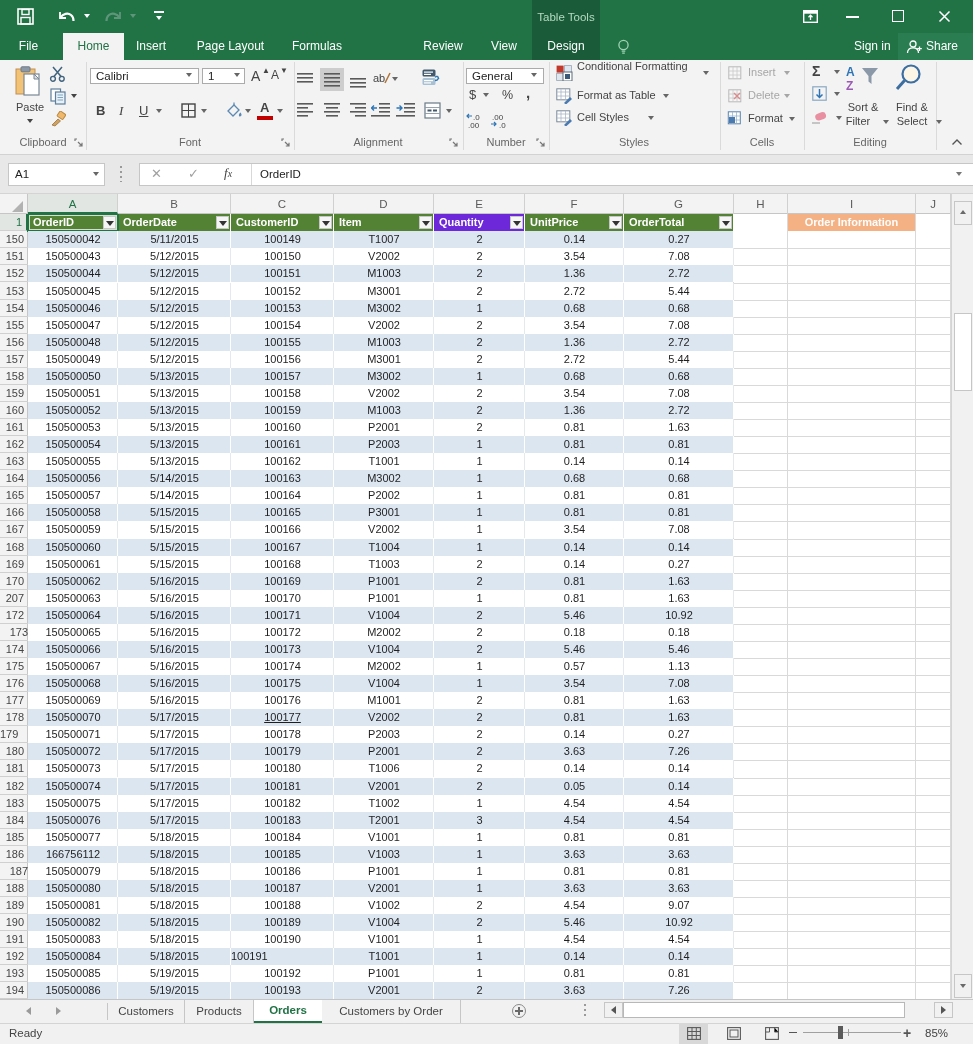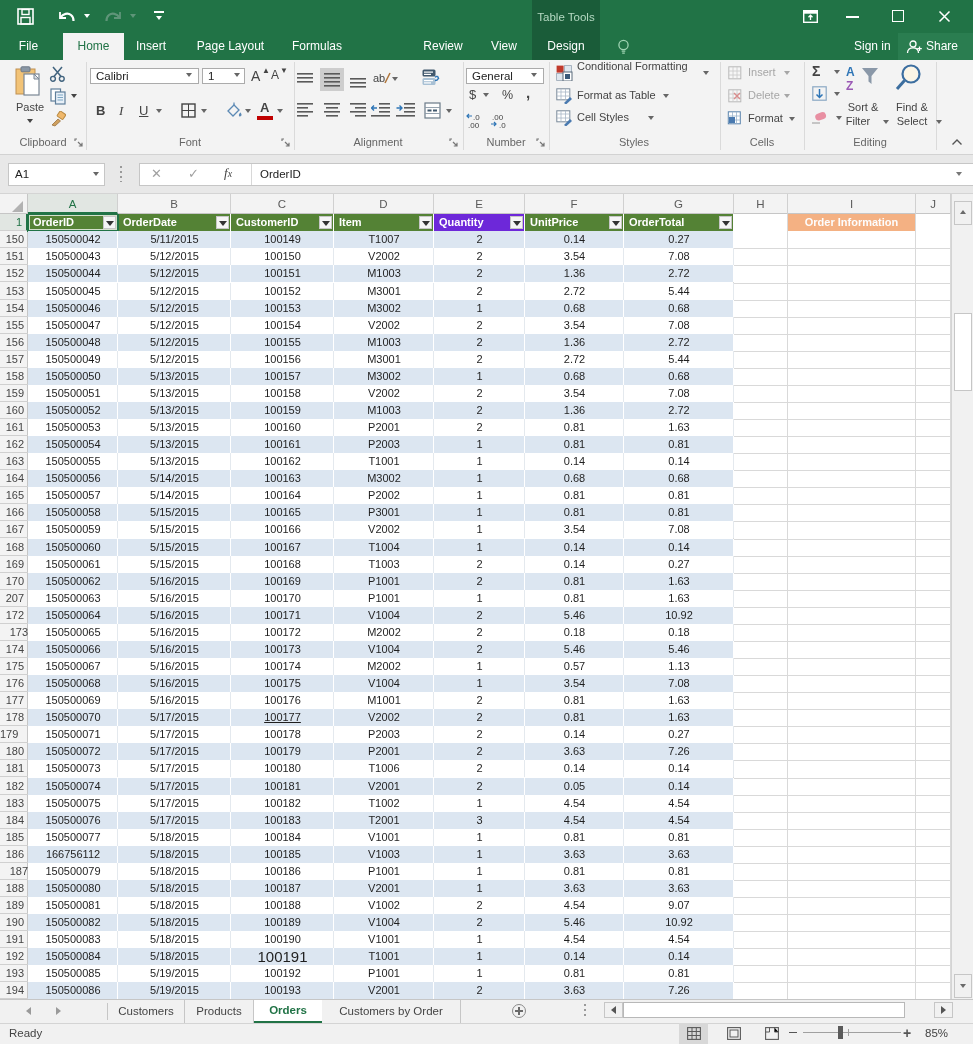--- a/index.html
+++ b/index.html
@@ -1138,21 +1138,21 @@
 <div class="abs" style="left:28px;top:734px;width:706px;height:17px;background:#dce6f1;"></div>
 <div class="abs" style="left:117px;top:734px;width:1px;height:17px;background:#ffffff;"></div>
 <div class="abs" style="left:230px;top:734px;width:1px;height:17px;background:#ffffff;"></div>
 <div class="abs" style="left:333px;top:734px;width:1px;height:17px;background:#ffffff;"></div>
 <div class="abs" style="left:433px;top:734px;width:1px;height:17px;background:#ffffff;"></div>
 <div class="abs" style="left:524px;top:734px;width:1px;height:17px;background:#ffffff;"></div>
 <div class="abs" style="left:623px;top:734px;width:1px;height:17px;background:#ffffff;"></div>
 <div class="abs" style="left:733px;top:734px;width:1px;height:17px;background:#ffffff;"></div>
 <div class="abs" style="left:28px;top:734px;width:90px;height:17px;color:#1f1f1f;font-size:11px;text-align:center;line-height:17px;">150500084</div>
 <div class="abs" style="left:118px;top:734px;width:113px;height:17px;color:#1f1f1f;font-size:11px;text-align:center;line-height:17px;">5/18/2015</div>
-<div class="abs" style="left:231px;top:734px;width:103px;height:17px;color:#1f1f1f;font-size:15px;text-align:center;line-height:17px;">100191</div>
+<div class="abs" style="left:231px;top:734px;width:103px;height:17px;color:#1f1f1f;font-size:11px;text-align:left;line-height:17px;">100191</div>
 <div class="abs" style="left:334px;top:734px;width:100px;height:17px;color:#1f1f1f;font-size:11px;text-align:center;line-height:17px;">T1001</div>
 <div class="abs" style="left:434px;top:734px;width:91px;height:17px;color:#1f1f1f;font-size:11px;text-align:center;line-height:17px;">1</div>
 <div class="abs" style="left:525px;top:734px;width:99px;height:17px;color:#1f1f1f;font-size:11px;text-align:center;line-height:17px;">0.14</div>
 <div class="abs" style="left:624px;top:734px;width:110px;height:17px;color:#1f1f1f;font-size:11px;text-align:center;line-height:17px;">0.14</div>
 <div class="abs" style="left:28px;top:751px;width:706px;height:17px;background:#ffffff;"></div>
 <div class="abs" style="left:117px;top:751px;width:1px;height:17px;background:#e4e9ee;"></div>
 <div class="abs" style="left:230px;top:751px;width:1px;height:17px;background:#e4e9ee;"></div>
 <div class="abs" style="left:333px;top:751px;width:1px;height:17px;background:#e4e9ee;"></div>
 <div class="abs" style="left:433px;top:751px;width:1px;height:17px;background:#e4e9ee;"></div>
 <div class="abs" style="left:524px;top:751px;width:1px;height:17px;background:#e4e9ee;"></div>

